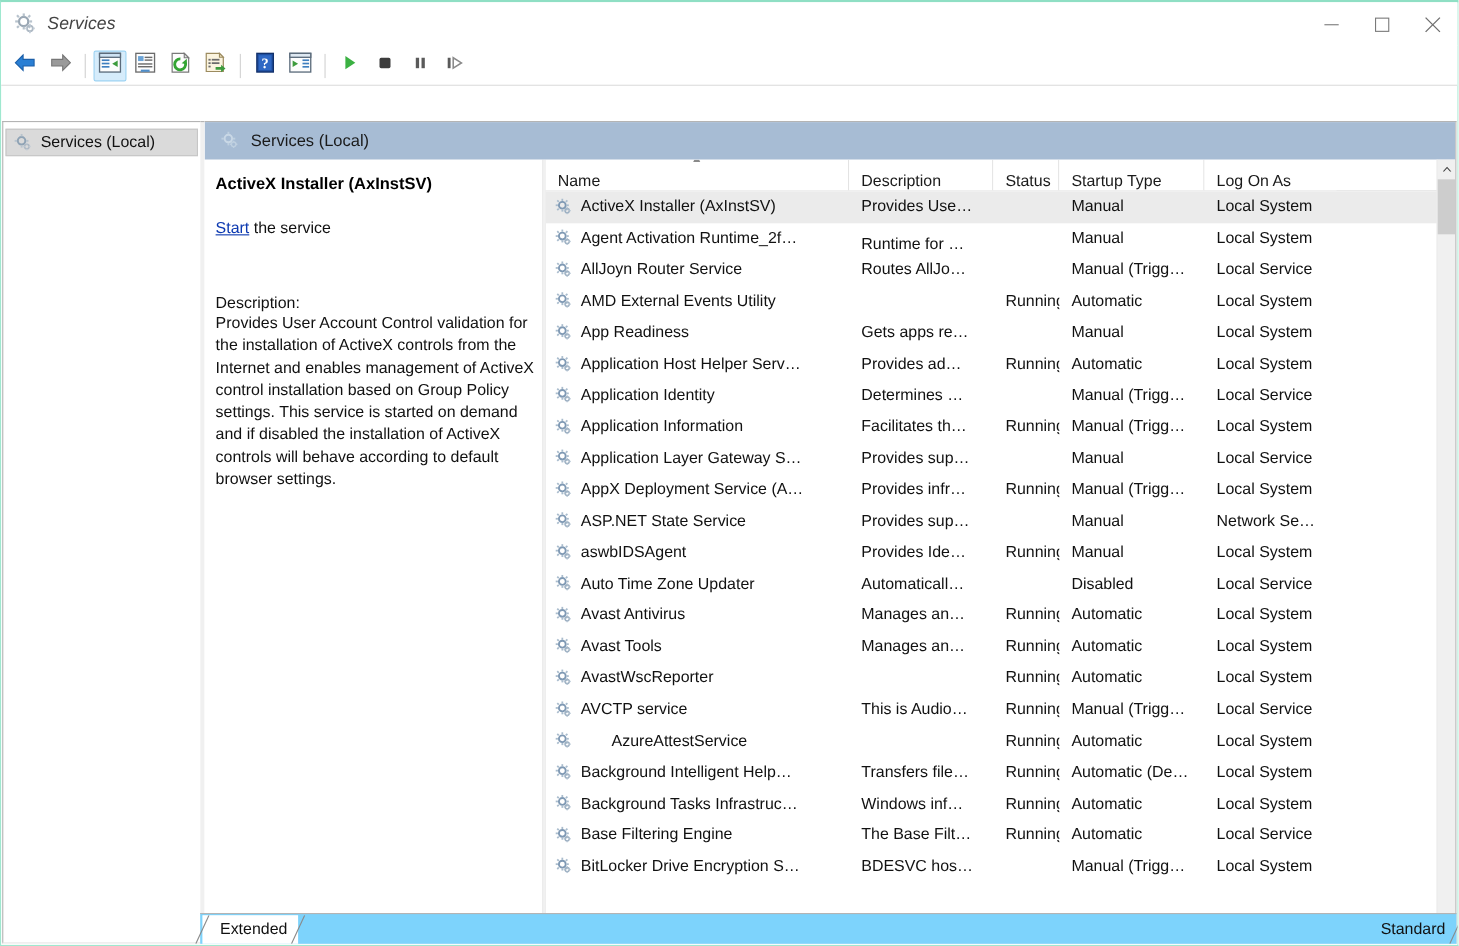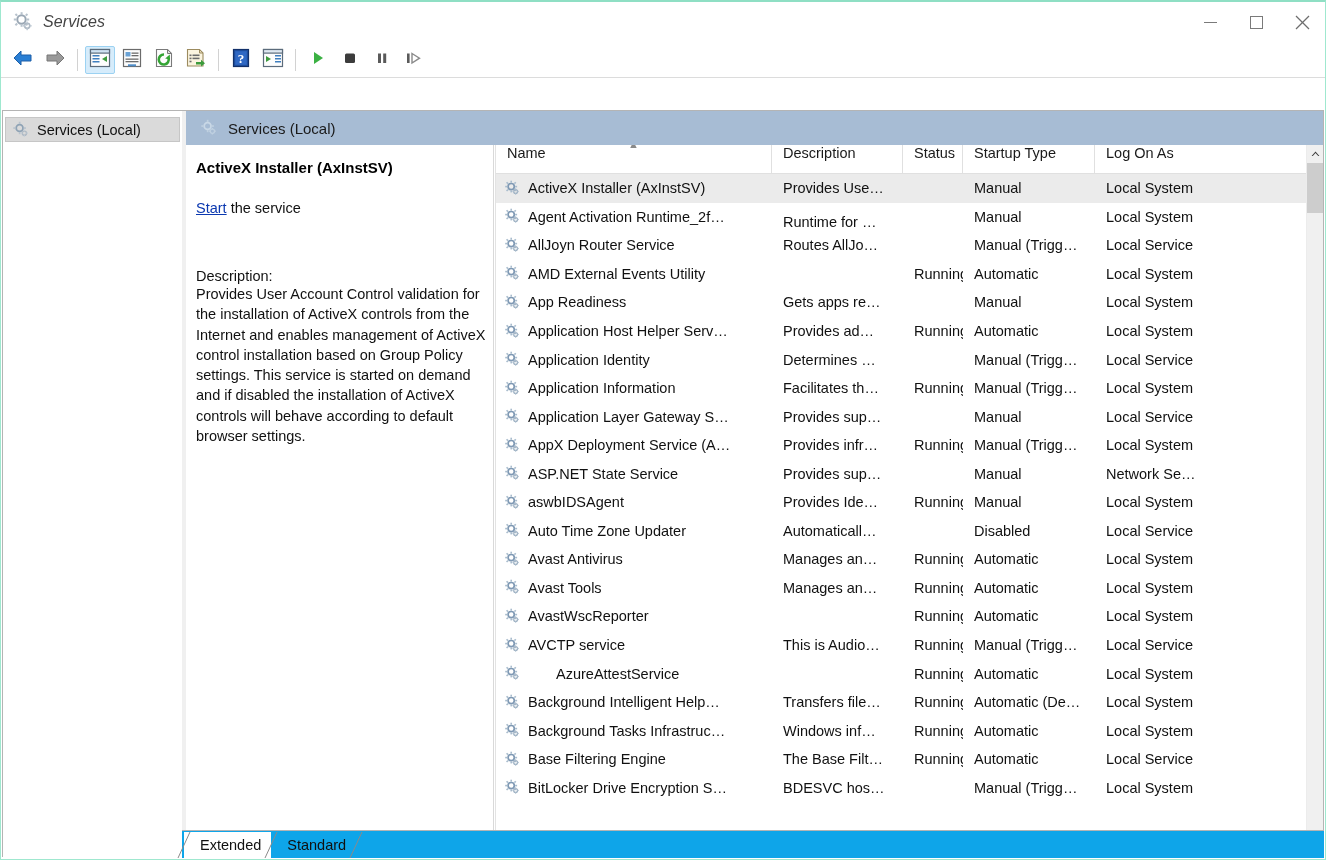--- a/index.html
+++ b/index.html
@@ -241,21 +241,21 @@
   .list-header {
     display: flex;
     height: 29px;
     flex: 0 0 29px;
     background: #ffffff;
     border-bottom: 1px solid #e0e0e0;
     position: relative;
   }
   .list-header .hcell {
     display: flex;
-    align-items: flex-start;
+    align-items: flex-end;
     font-size: 14.5px;
     color: #1a1a1a;
     padding-left: 11px;
     border-right: 1px solid #e0e0e0;
     position: relative;
     cursor: default;
     background: #ffffff;
     white-space: nowrap;
     overflow: hidden;
   }
@@ -322,26 +322,27 @@
     cursor: default;
   }
 
   
   .tabstrip {
     position: absolute;
     left: 181px;
     right: 1px;
     bottom: 1px;
     height: 28px;
-    background: #0ea5e9;
+    background: #7dd3fc;
     border-top: 1px solid #b4b4b4;
     display: flex;
     align-items: flex-end;
     padding-left: 2px;
     z-index: 5;
+    justify-content: space-between;
   }
   .tab {
     position: relative;
     height: 26px;
     display: flex;
     align-items: center;
     font-size: 14.5px;
     color: #111111;
     padding: 0 10px 0 16px;
     cursor: default;

